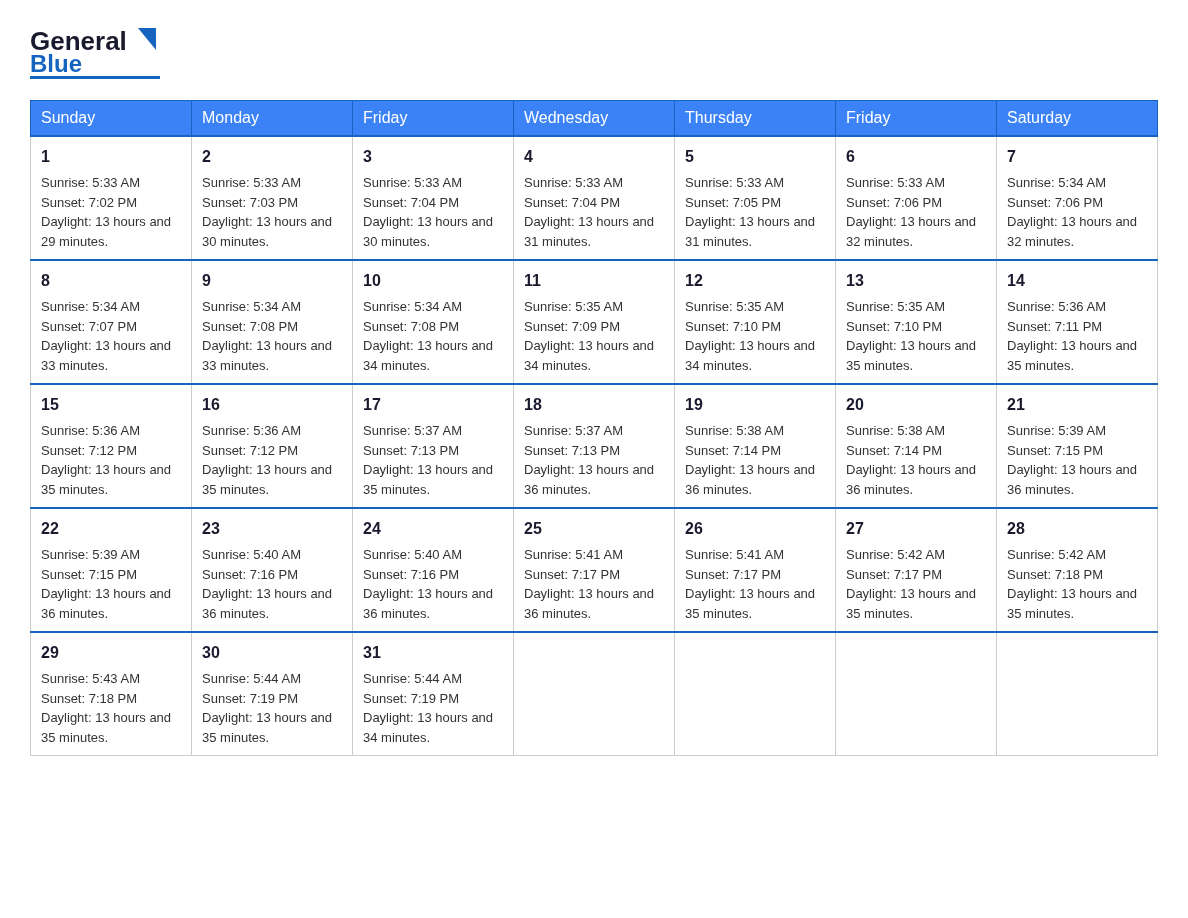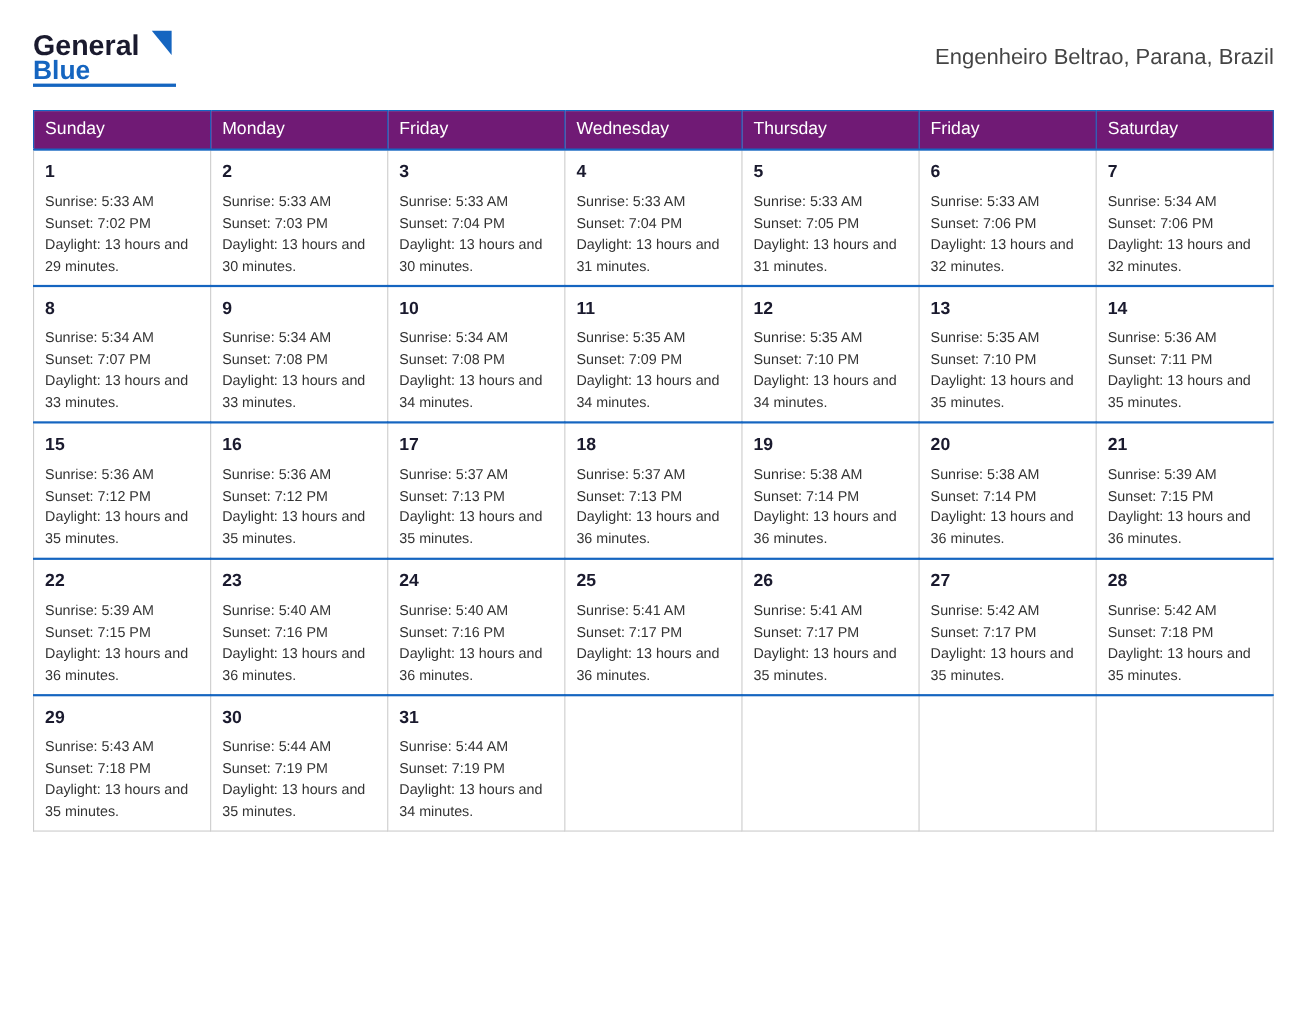--- a/index.html
+++ b/index.html
@@ -35,21 +35,21 @@
       font-size: 20px;
       color: #444;
       margin-top: 4px;
     }
     .calendar {
       width: 100%;
       border-collapse: collapse;
       border: 1px solid #aaa;
     }
     .calendar th {
-      background: #701a75;
+      background: #3b82f6;
       color: #fff;
       font-size: 16px;
       font-weight: normal;
       padding: 8px 10px;
       text-align: left;
       border: 1px solid #1565c0;
     }
     .calendar td {
       vertical-align: top;
       padding: 8px 10px;
@@ -93,21 +93,20 @@
       <text x="0" y="30" font-family="Arial" font-size="26" font-weight="bold" fill="#1a1a2e">General</text>
 
       <polygon points="108,8 126,8 126,30" fill="#1565c0"></polygon>
 
       <text x="0" y="52" font-family="Arial" font-size="24" font-weight="bold" fill="#1565c0">Blue</text>
 
       <rect x="0" y="56" width="130" height="3" fill="#1565c0"></rect>
     </svg>
   </div>
   <div class="title-block">
-    <div class="location">Engenheiro Beltrao, Parana, Brazil</div>
   </div>
 </div>
 
 <table class="calendar" id="calendar-table">
   <thead>
     <tr id="calendar-header-row">
     <th>Sunday</th>
         <th>Monday</th>
         <th>Friday</th>
         <th>Wednesday</th>

